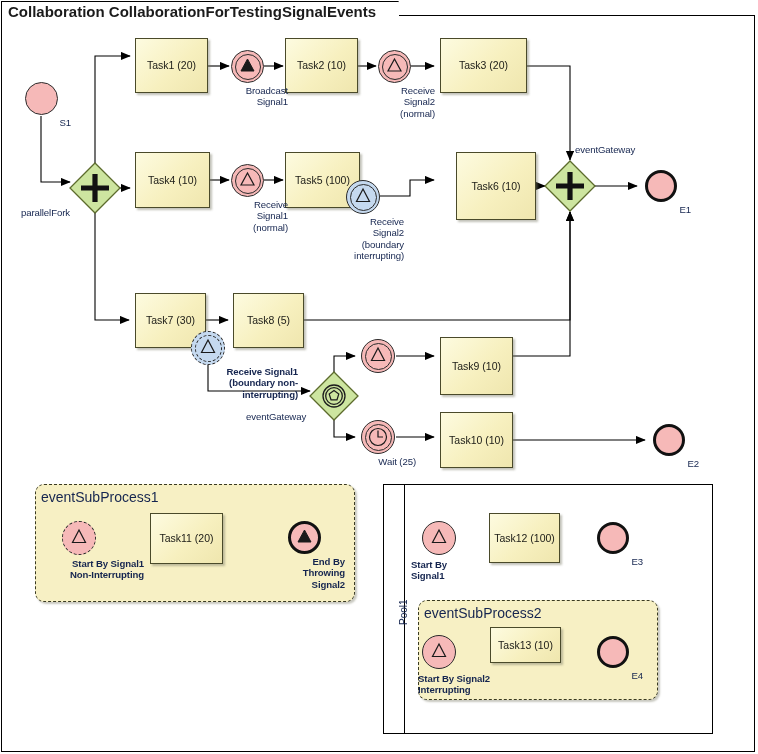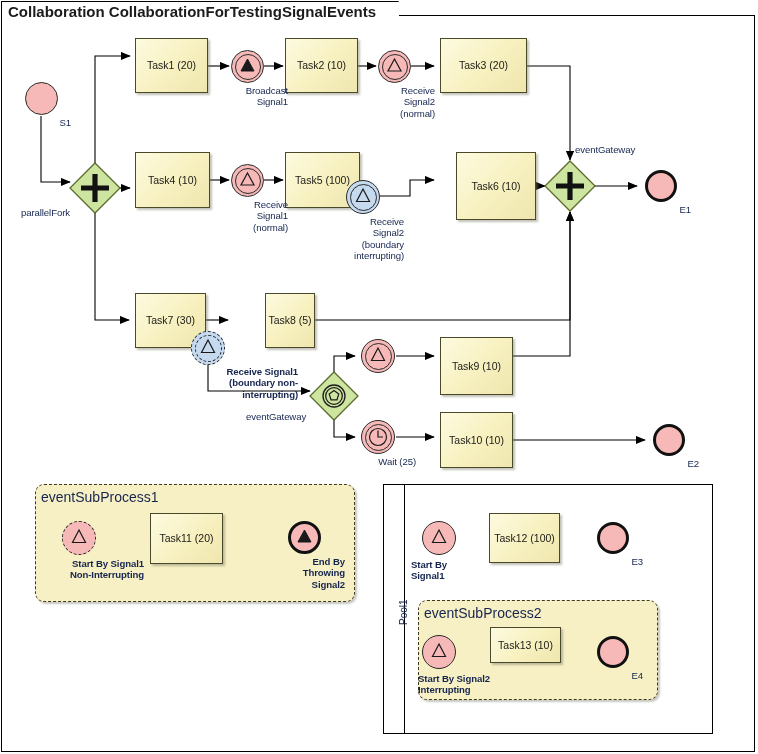--- a/index.html
+++ b/index.html
@@ -140,21 +140,21 @@
   <div class="task" style="left:285px;top:152px;width:75px;height:56px;">
     <span>Task5 (100)</span>
     </div>
   <div class="task" style="left:456px;top:152px;width:80px;height:68px;align-items:center;">
     <span>Task6 (10)</span>
     </div>
 
   <div class="task" style="left:135px;top:293px;width:71px;height:55px;">
     <span>Task7 (30)</span>
     </div>
-  <div class="task" style="left:233px;top:293px;width:50px;height:55px;margin-left:32px;">
+  <div class="task" style="left:233px;top:293px;width:71px;height:55px;">
     <span>Task8 (5)</span>
     </div>
 
   <div class="task" style="left:440px;top:337px;width:73px;height:58px;">
     <span>Task9 (10)</span>
     </div>
   <div class="task" style="left:440px;top:412px;width:73px;height:56px;">
     <span>Task10 (10)</span>
     </div>
 

